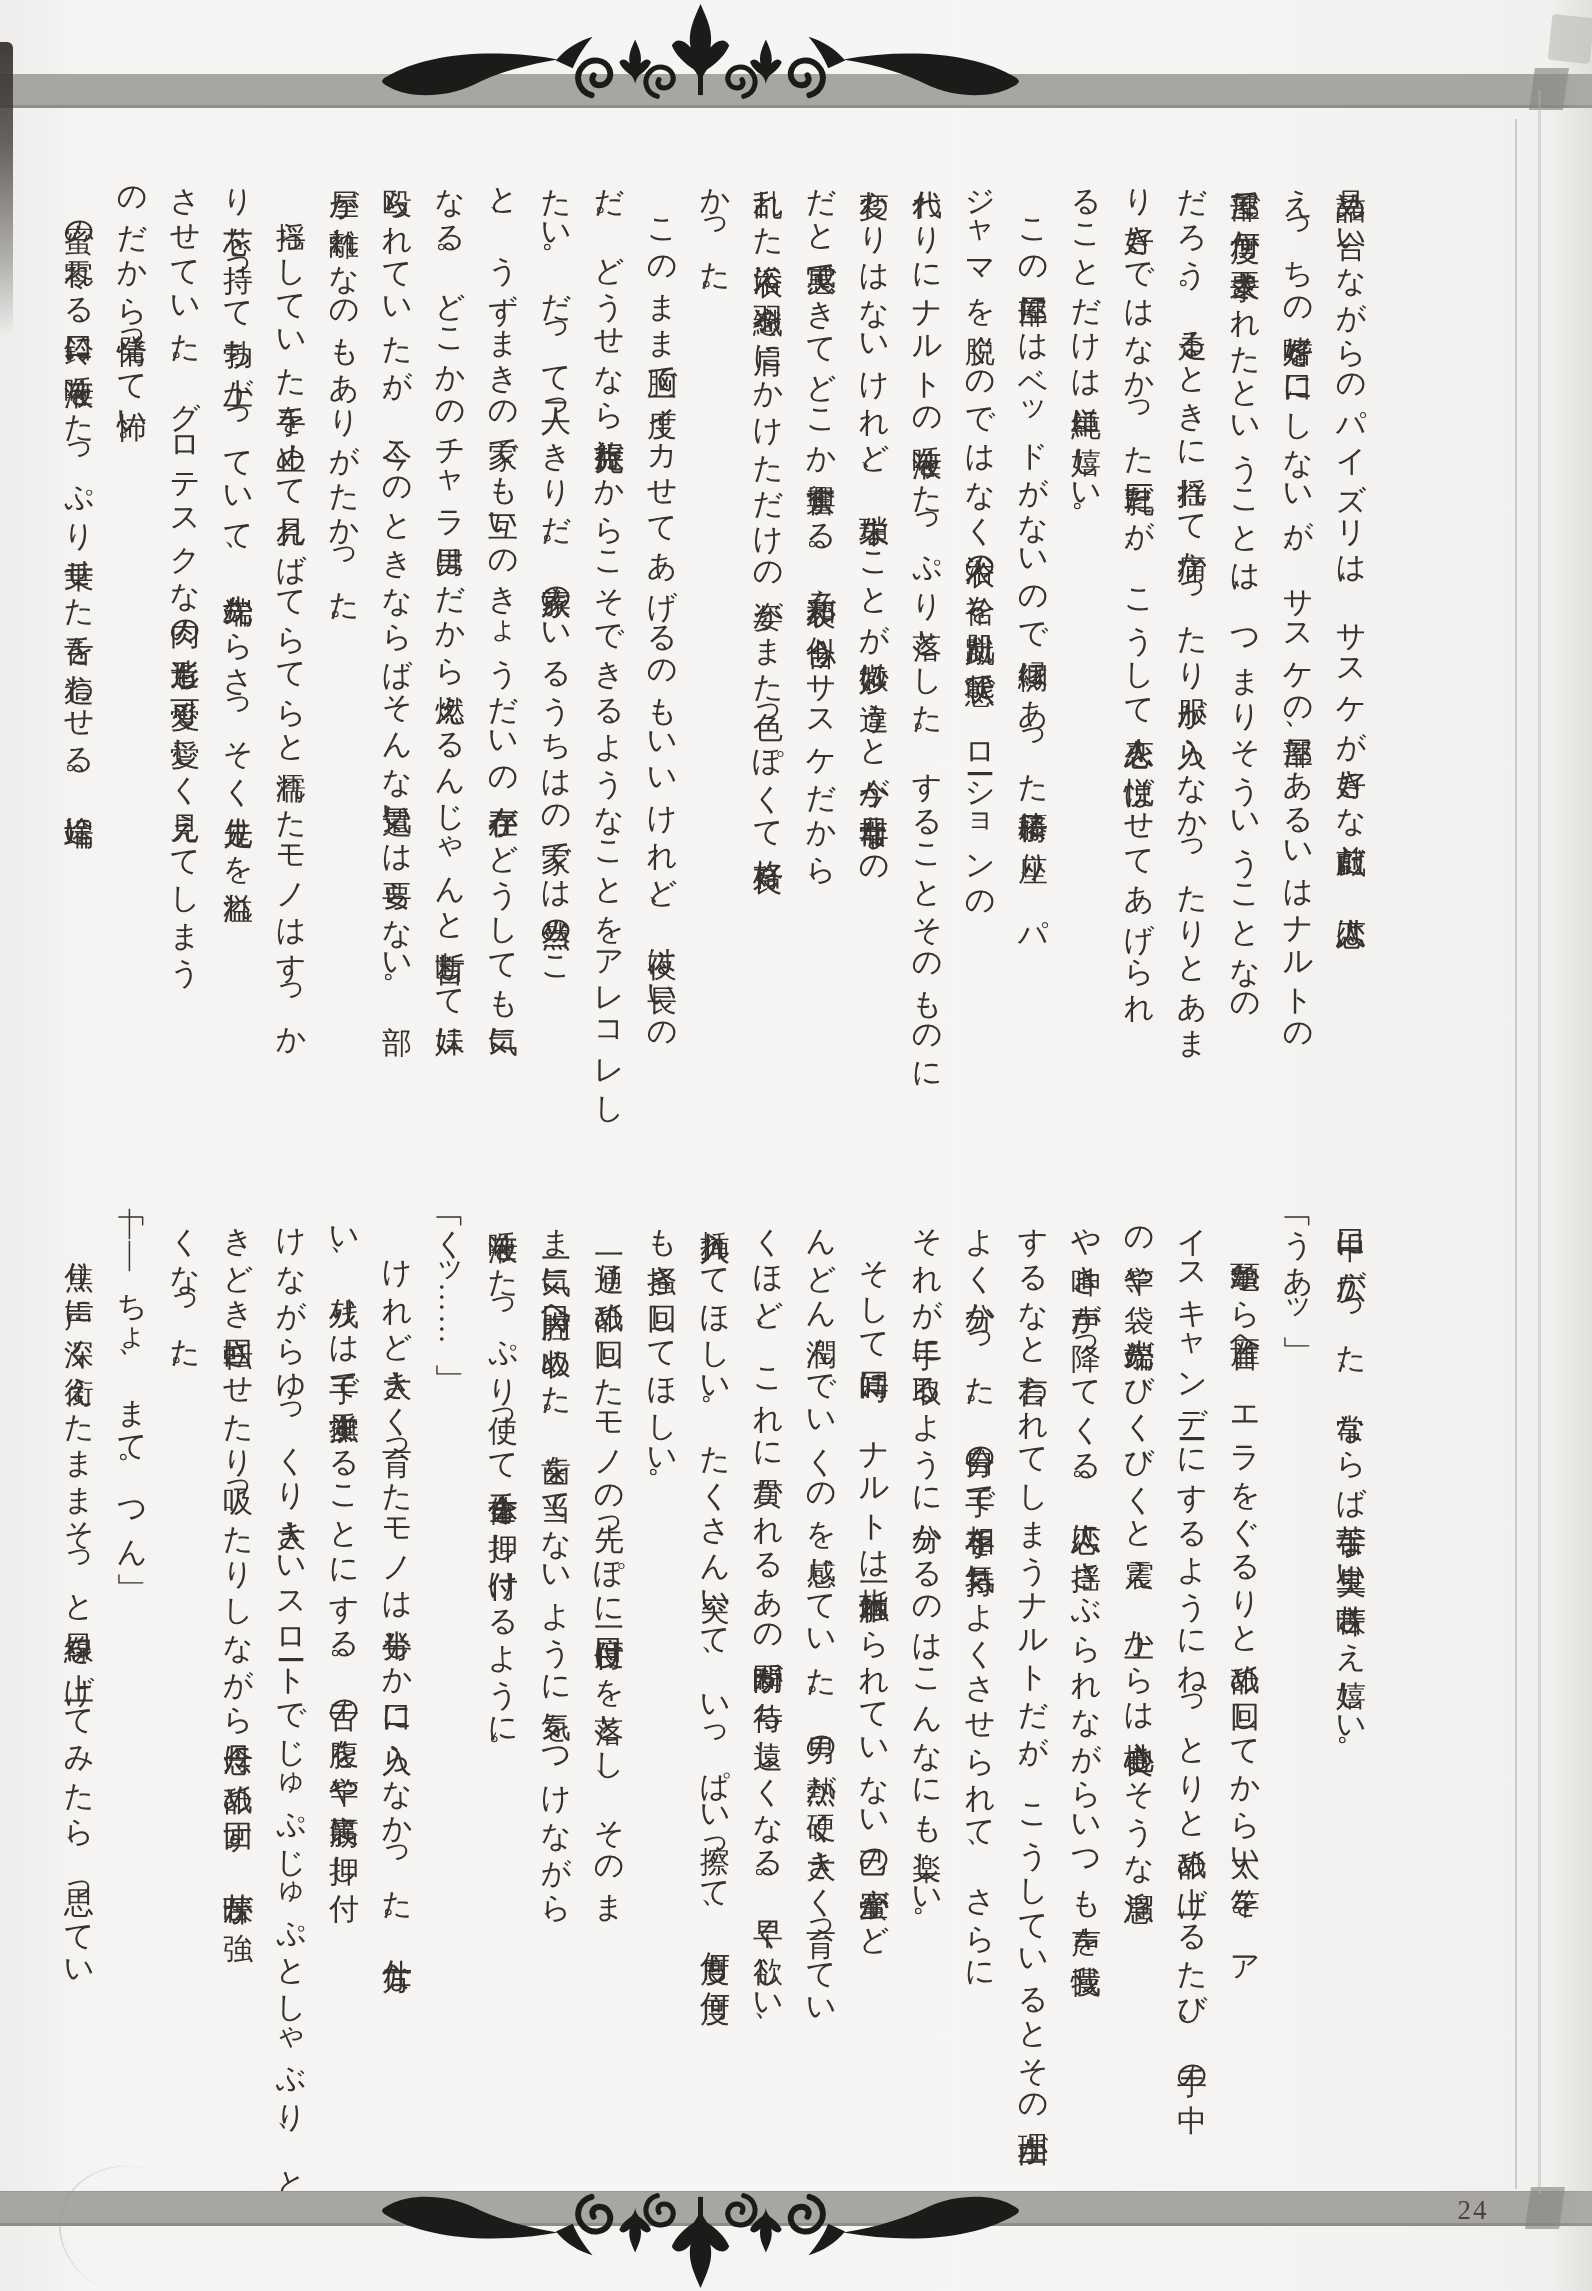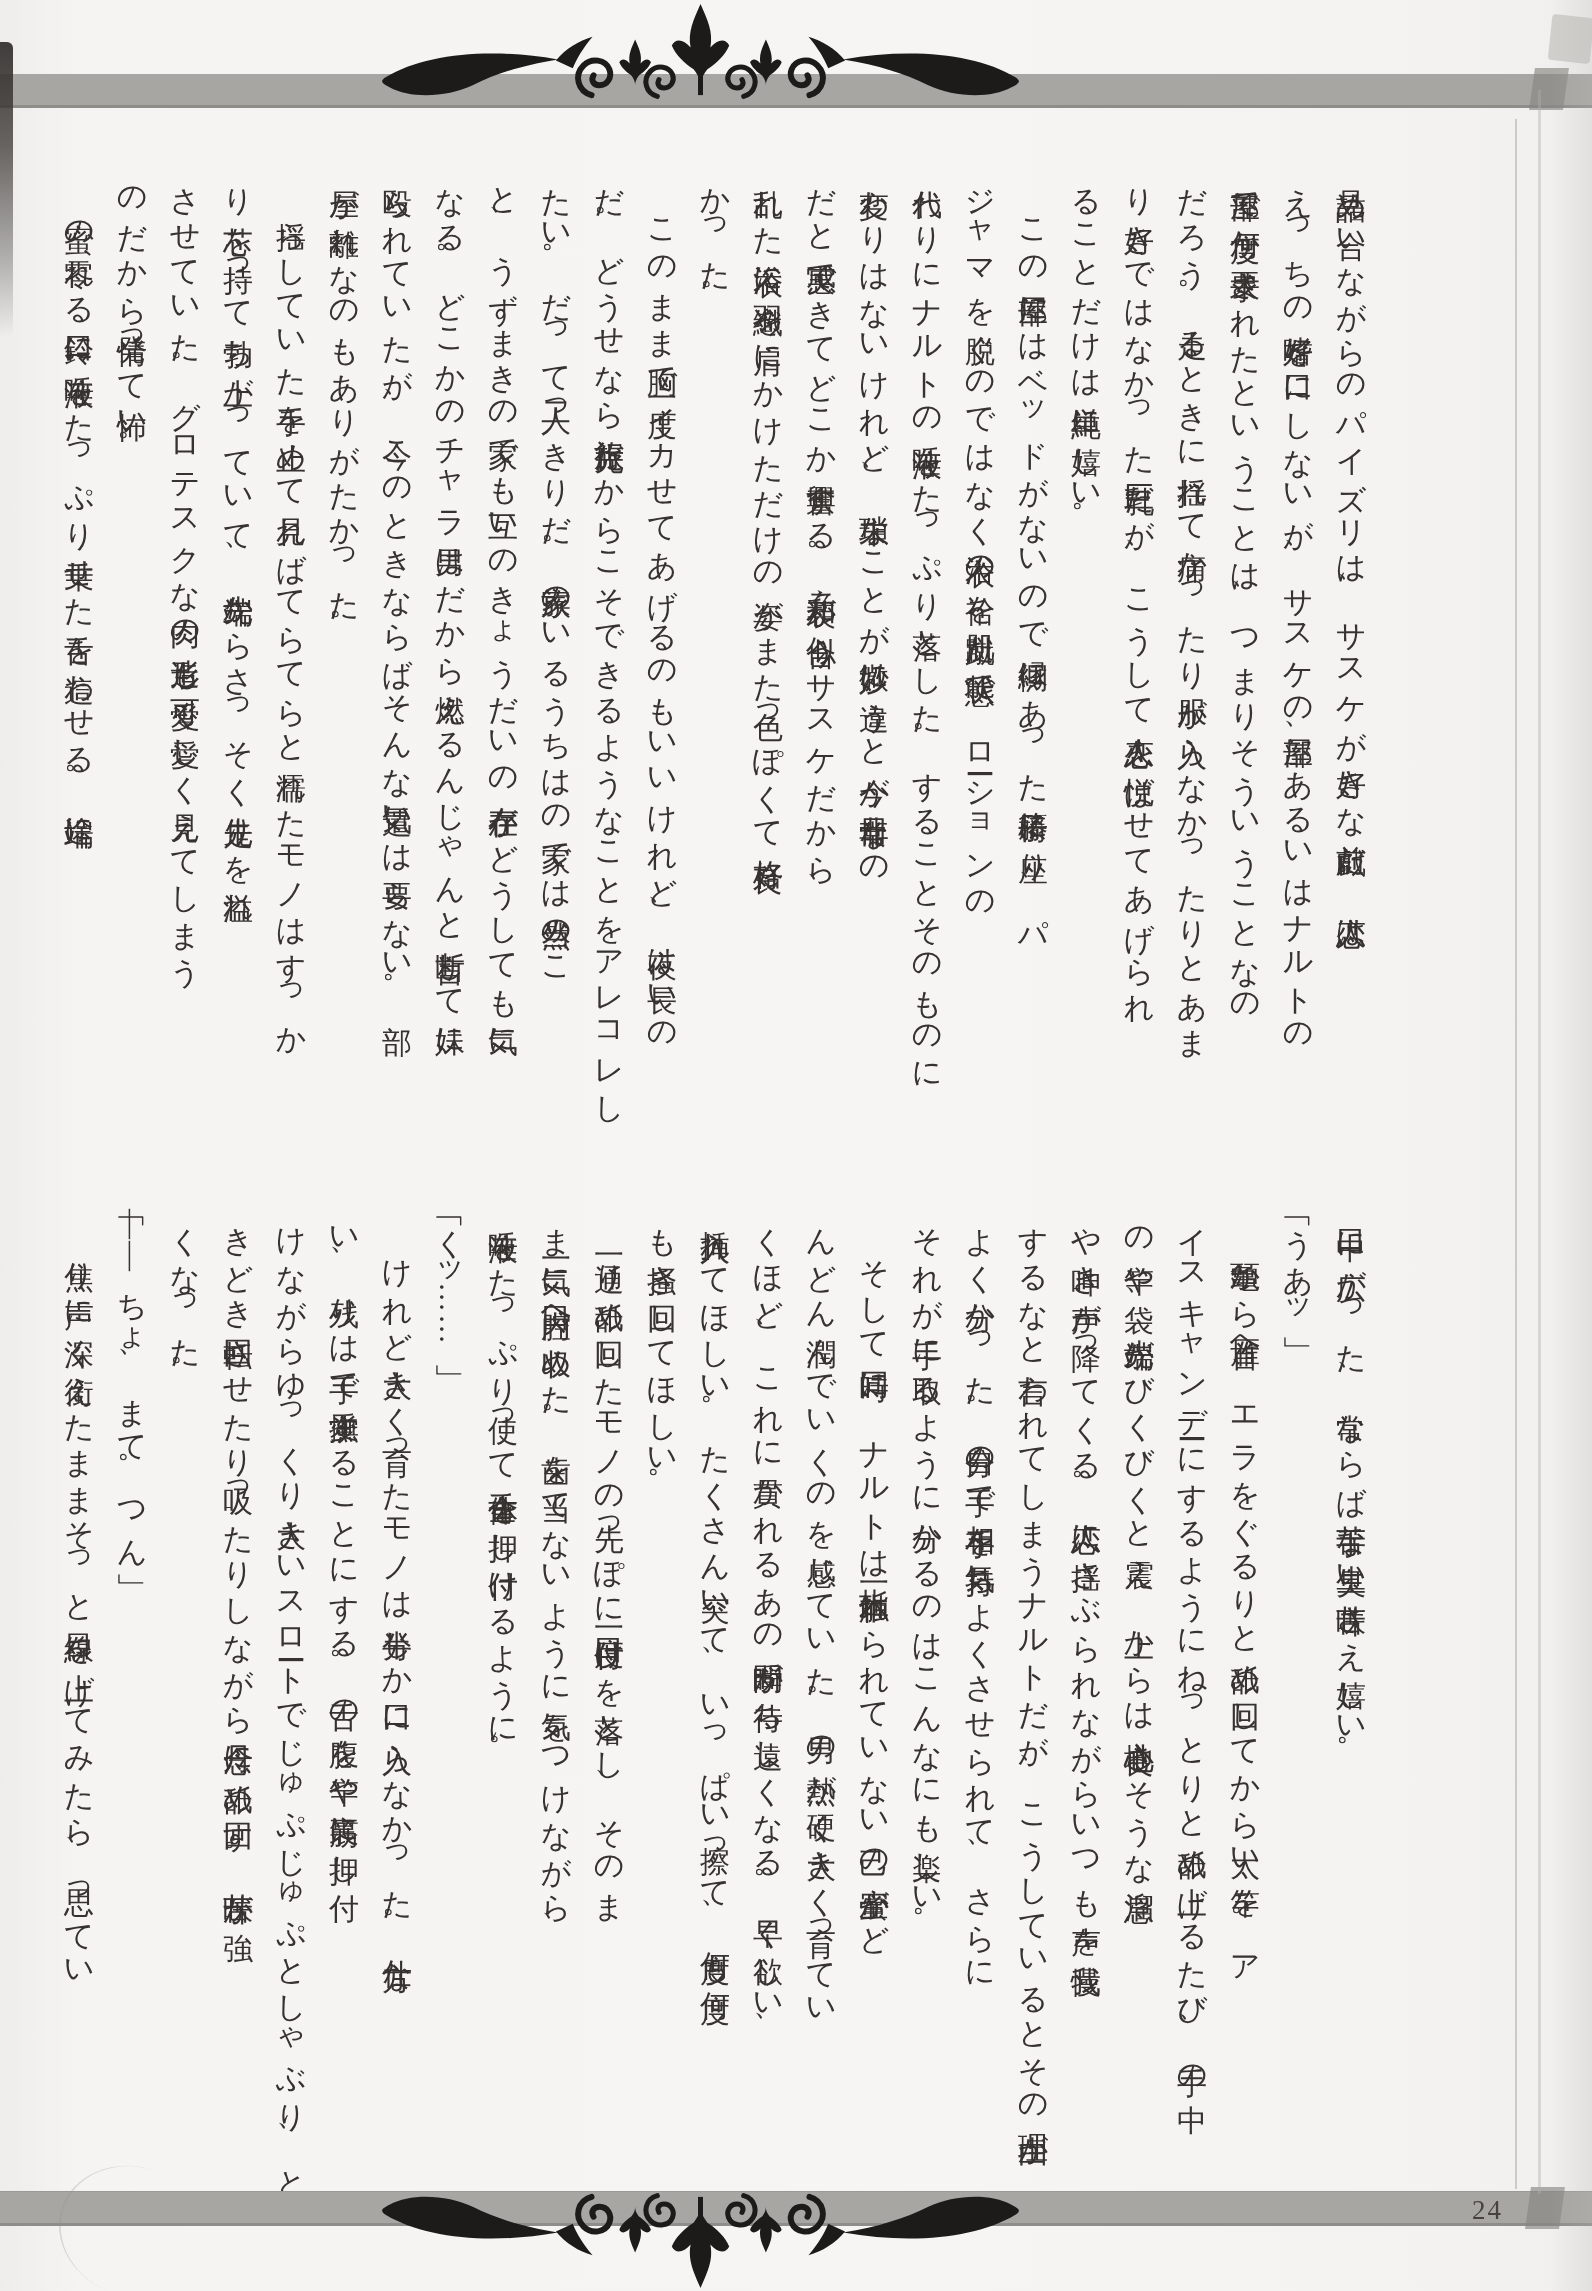--- a/index.html
+++ b/index.html
@@ -42,21 +42,21 @@
     font-size: 30px; letter-spacing: 2px; line-height: 53px;
     overflow: visible;
   }
   .textblock.top { top: 167px; }
   .textblock.bottom { top: 1207px; }
   .col { white-space: nowrap; }
   .col.indent { padding-top: 32px; }
   
   .page-number {
     position: absolute; left: 1443px; top: 2195px; width: 60px;
-    font-size: 27px; color: #454240; letter-spacing: 2px; text-align: right;
+    font-size: 27px; color: #454240; letter-spacing: 2px; text-align: center;
   }
   
   .gutter-shadow {
     position: absolute; left: 0; top: 42px; width: 13px; height: 295px;
     background: linear-gradient(180deg, rgba(48,45,43,.92) 0%, rgba(68,65,62,.8) 35%, rgba(110,107,104,.45) 75%, rgba(140,137,134,0) 100%);
     border-radius: 0 6px 6px 0;
   }
   .crease-line-1 {
     position: absolute; left: 1515px; top: 119px; width: 2px; height: 2070px;
     background: rgba(158,156,153,.45);

